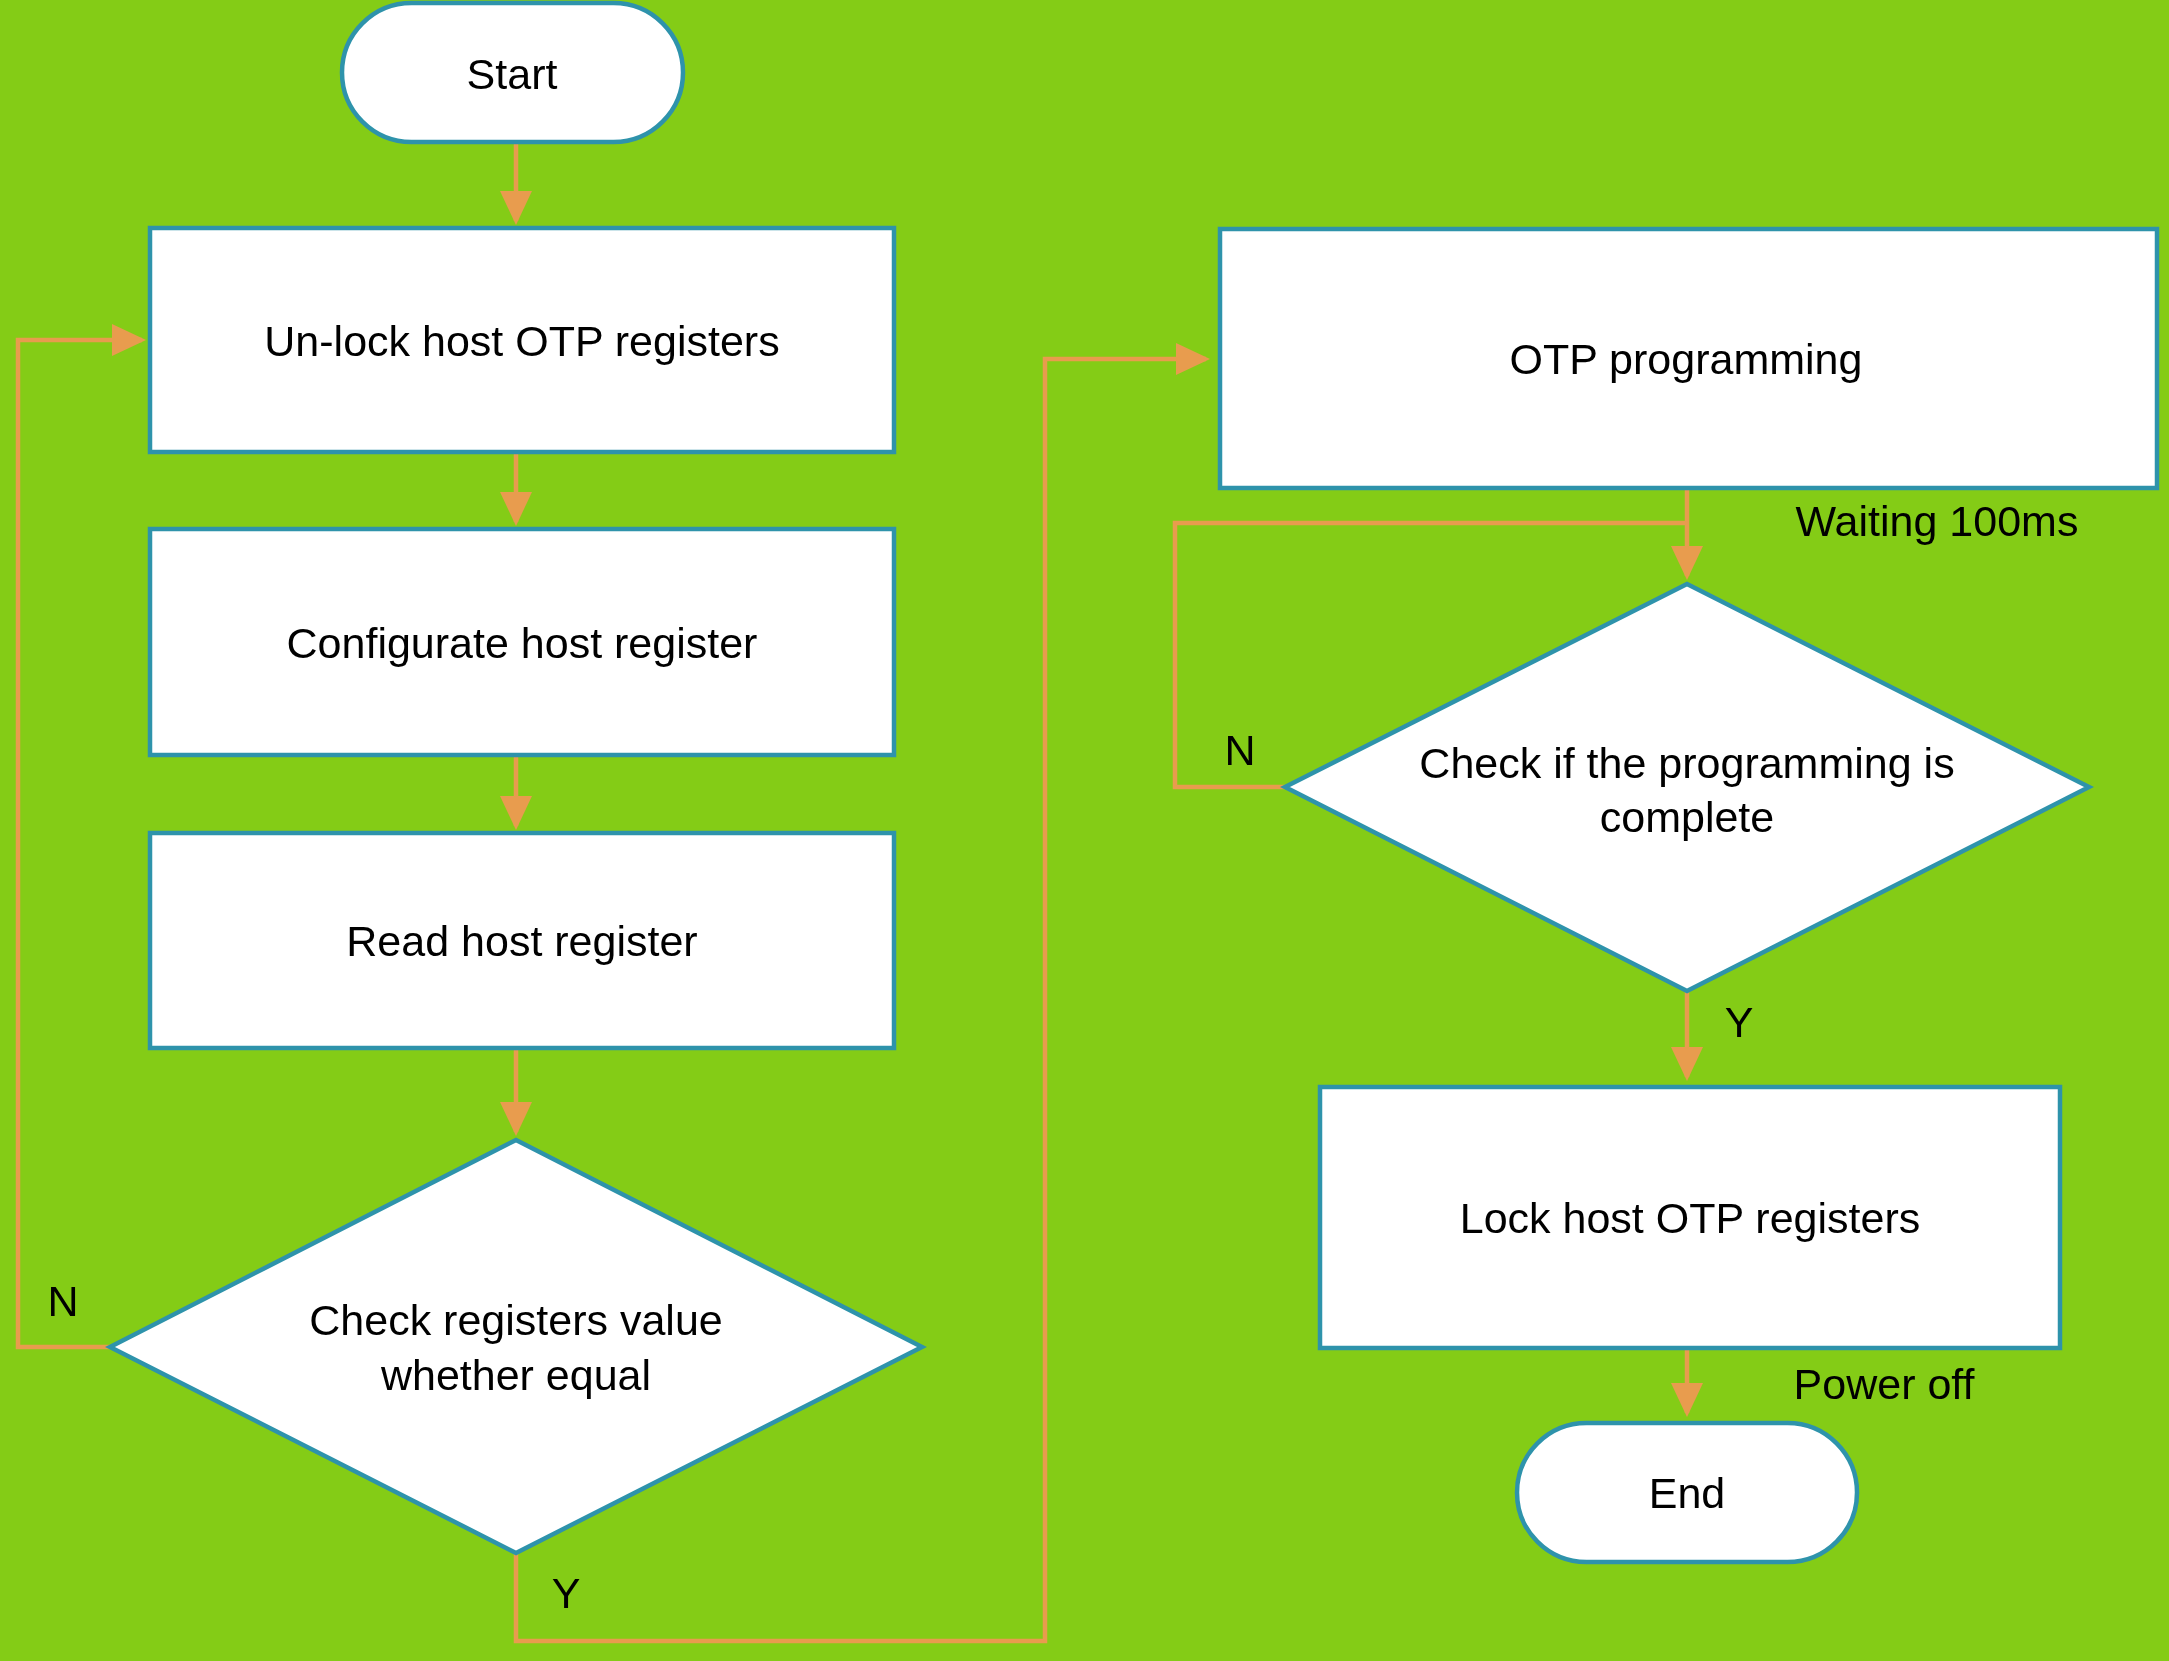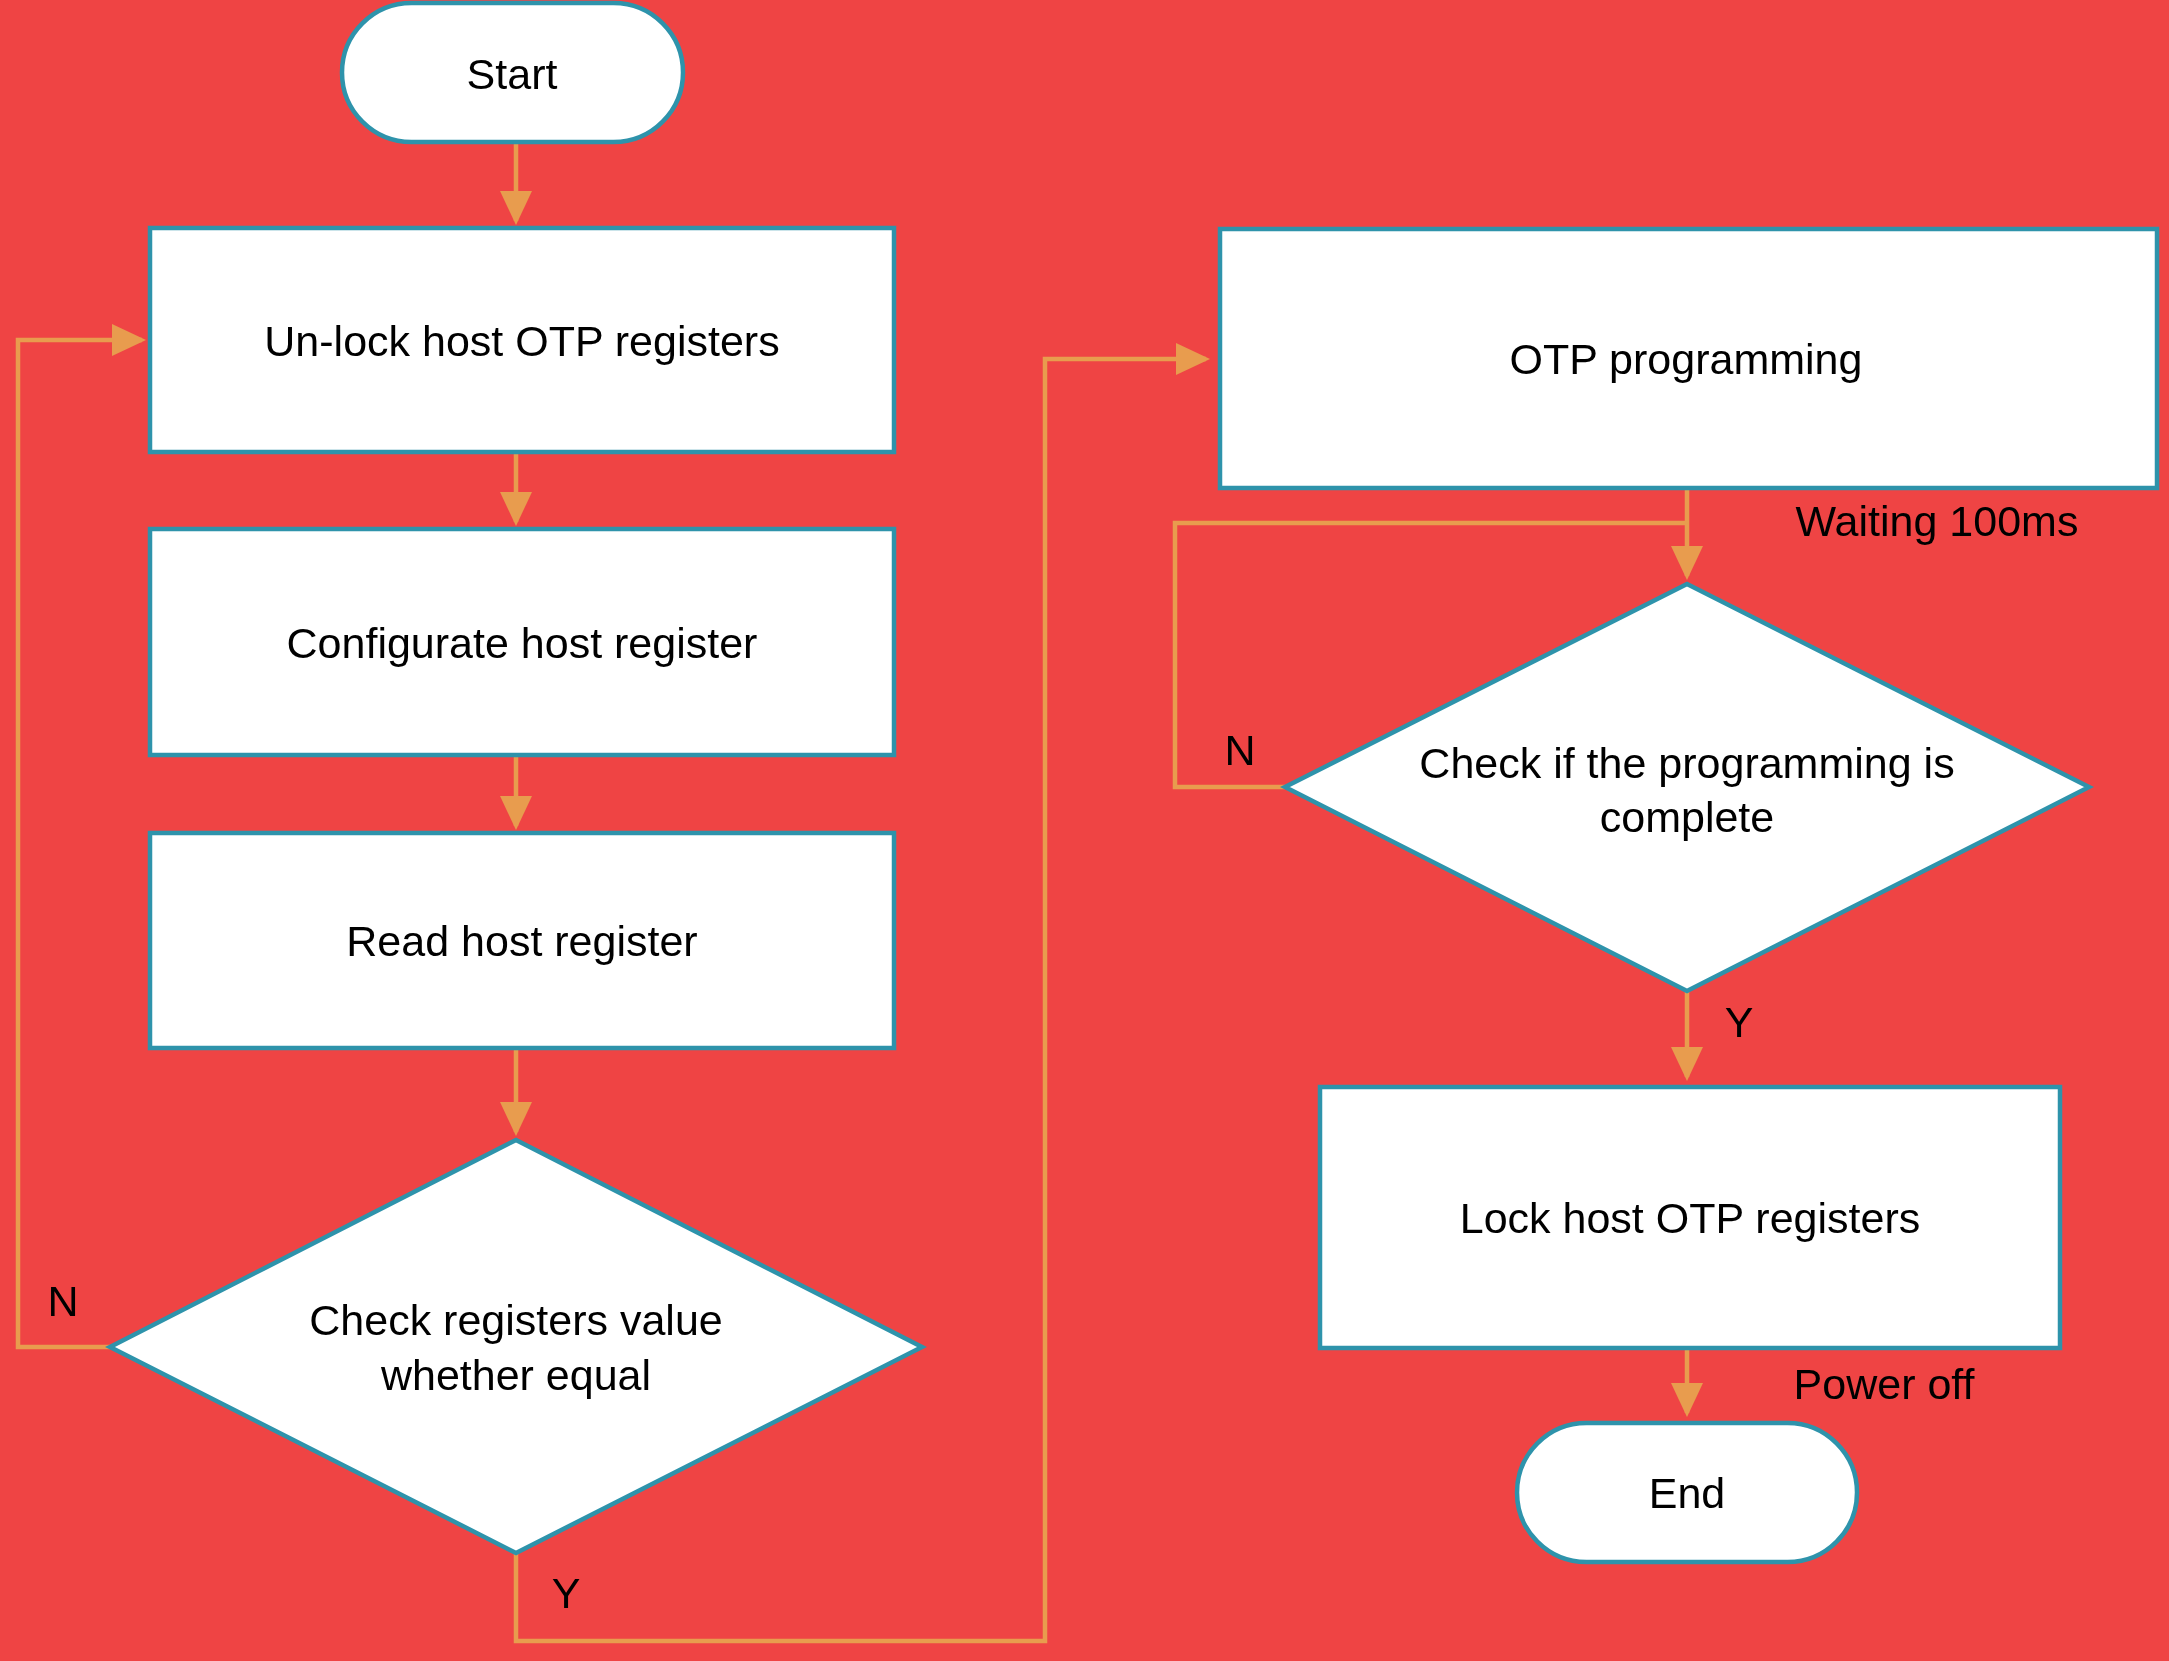--- a/index.html
+++ b/index.html
@@ -4,21 +4,21 @@
 <style>
   html, body {
     margin: 0;
     padding: 0;
     background: #ffffff;
   }
   .canvas-wrap {
     position: relative;
     width: 2169px;
     height: 1661px;
-    background: #ef4444;
+    background: #84cc16;
     overflow: hidden;
   }
   svg {
     display: block;
   }
   svg text {
     font-family: "Liberation Sans", sans-serif;
     font-size: 43px;
     fill: #000000;
   }

